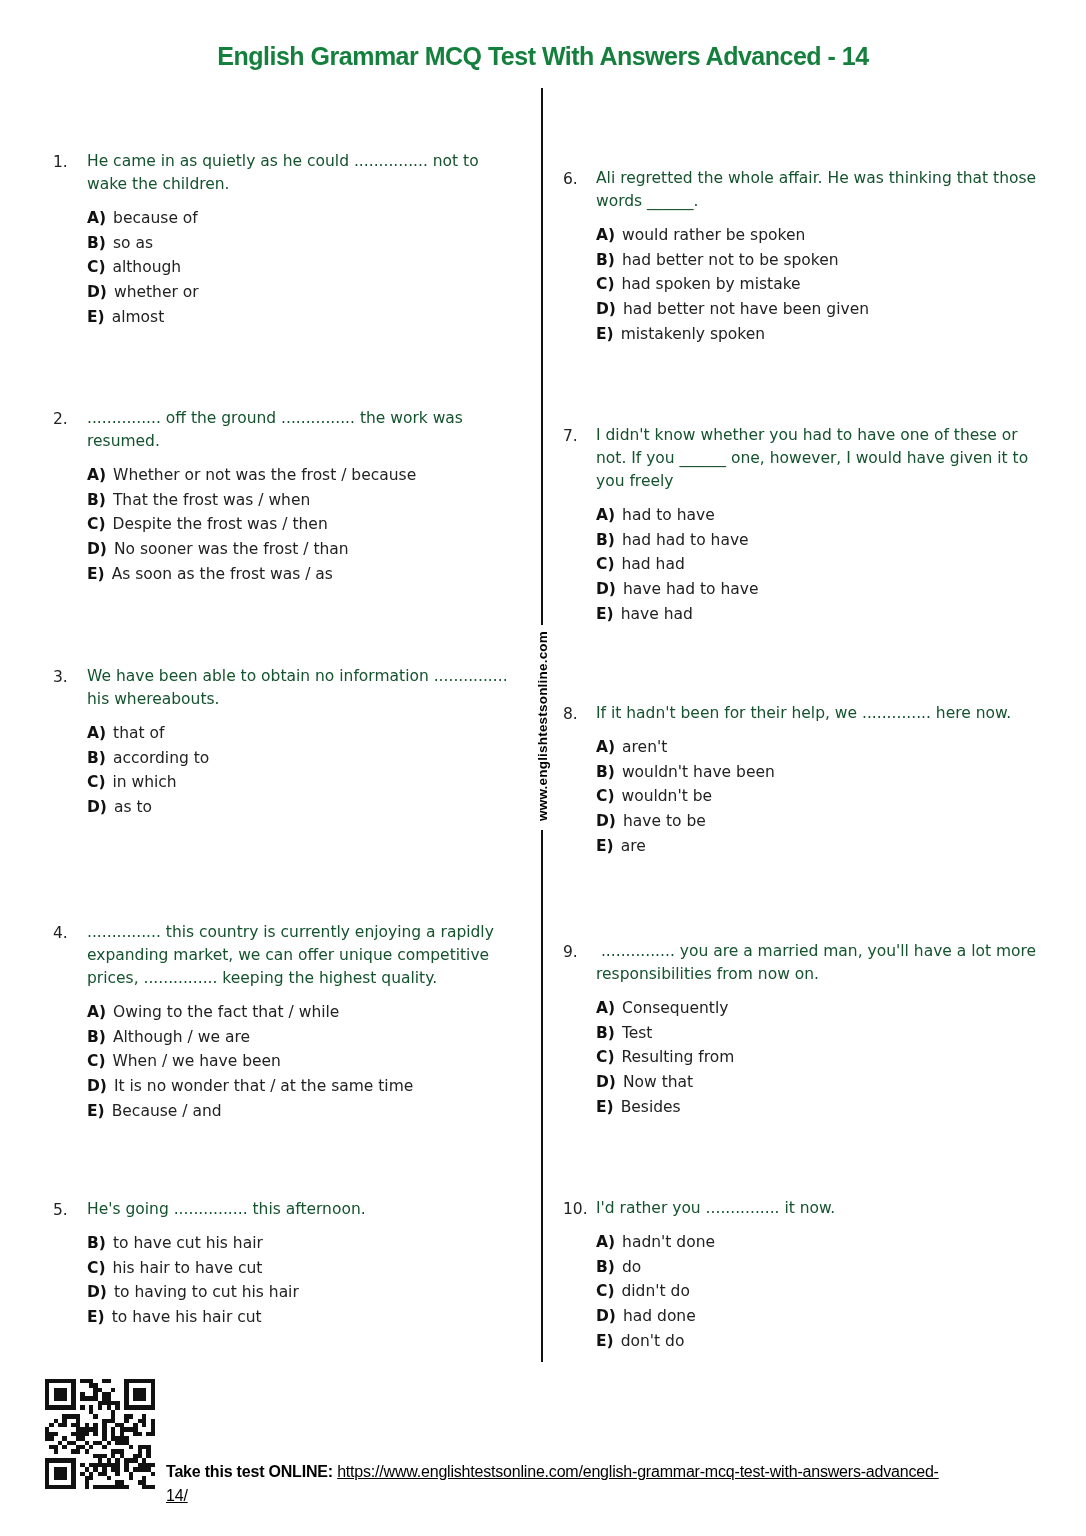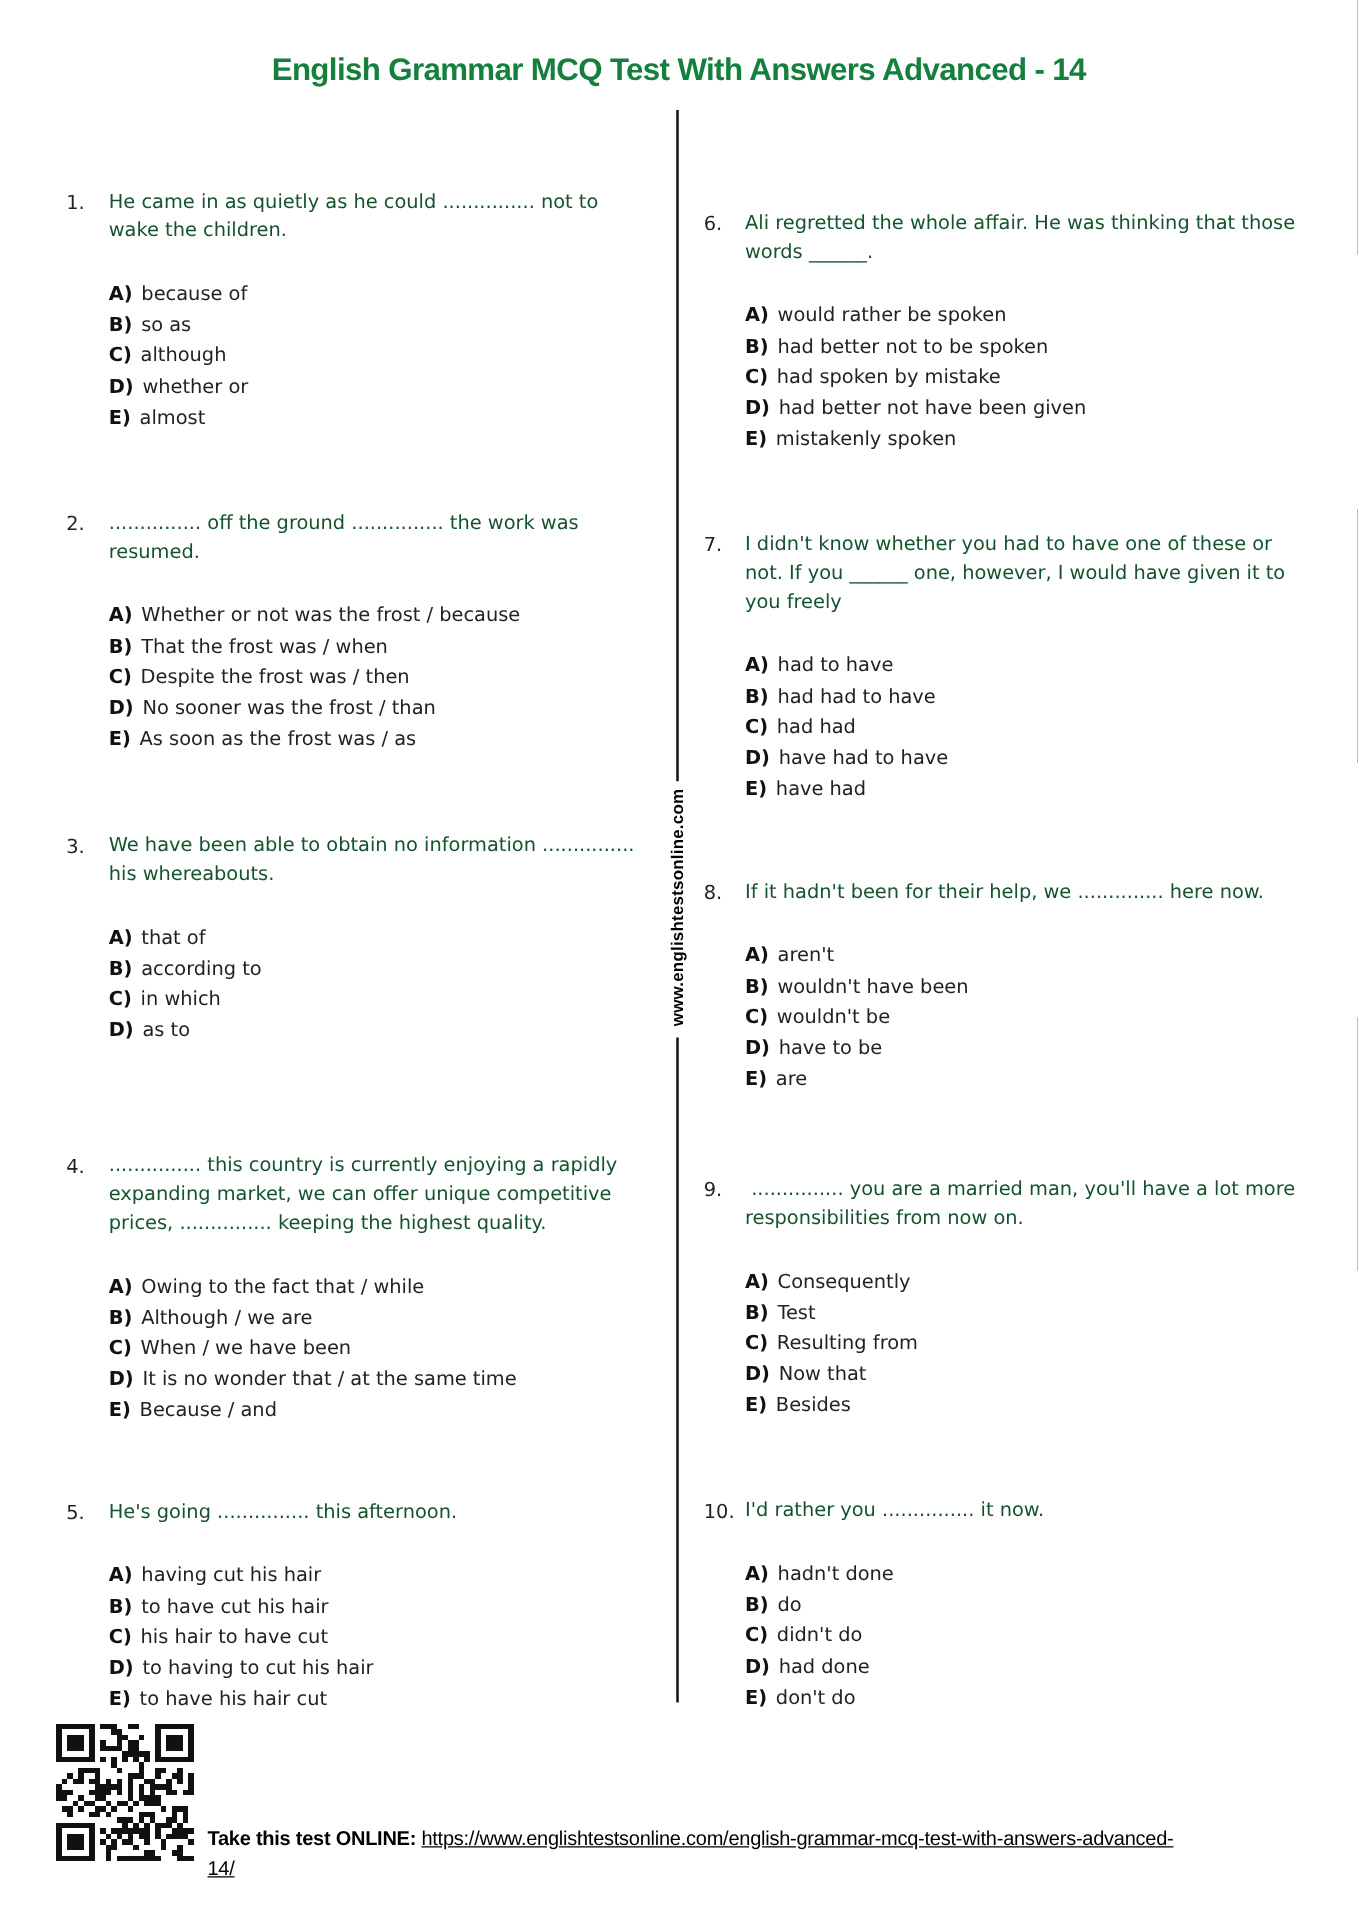--- a/index.html
+++ b/index.html
@@ -39,21 +39,21 @@
     padding-top:1px;
   }
   .q-left .q-num{width:34px;}
   .q-right .q-num{width:33px;}
   .q-body{flex:none;}
   .q-left .q-body{width:436px;}
   .q-right .q-body{width:442px;}
   .q-text{
     font-size:15.5px;line-height:23px;color:#14532d;
   }
-  .options{margin-top:27px;}
+  .options{margin-top:10px;}
   .opt{
     font-size:15.5px;line-height:24.7px;color:#222;
     white-space:nowrap;
   }
   .opt .opt-letter{color:#111;margin-right:7px;font-weight:bold;}
   .footer-text{
     position:absolute;left:166px;top:1444px;width:792px;
     font-family:"Liberation Sans",sans-serif;
     font-size:16px;line-height:24px;color:#000;letter-spacing:-0.2px;
   }
@@ -129,21 +129,20 @@
         <div class="opt"><span class="opt-letter">E)</span><span>Because / and</span></div>
       </div>
     </div>
   </div>
 
   <div class="question q-left" style="left:53px;top:1198px;">
     <div class="q-num">5.</div>
     <div class="q-body">
       <div class="q-text">He's going ............... this afternoon.</div>
       <div class="options">
-        <div class="opt"><span class="opt-letter">A)</span><span>having cut his hair</span></div>
         <div class="opt"><span class="opt-letter">B)</span><span>to have cut his hair</span></div>
         <div class="opt"><span class="opt-letter">C)</span><span>his hair to have cut</span></div>
         <div class="opt"><span class="opt-letter">D)</span><span>to having to cut his hair</span></div>
         <div class="opt"><span class="opt-letter">E)</span><span>to have his hair cut</span></div>
       </div>
     </div>
   </div>
 
   <div class="question q-right" style="left:563px;top:167px;">
     <div class="q-num">6.</div>

